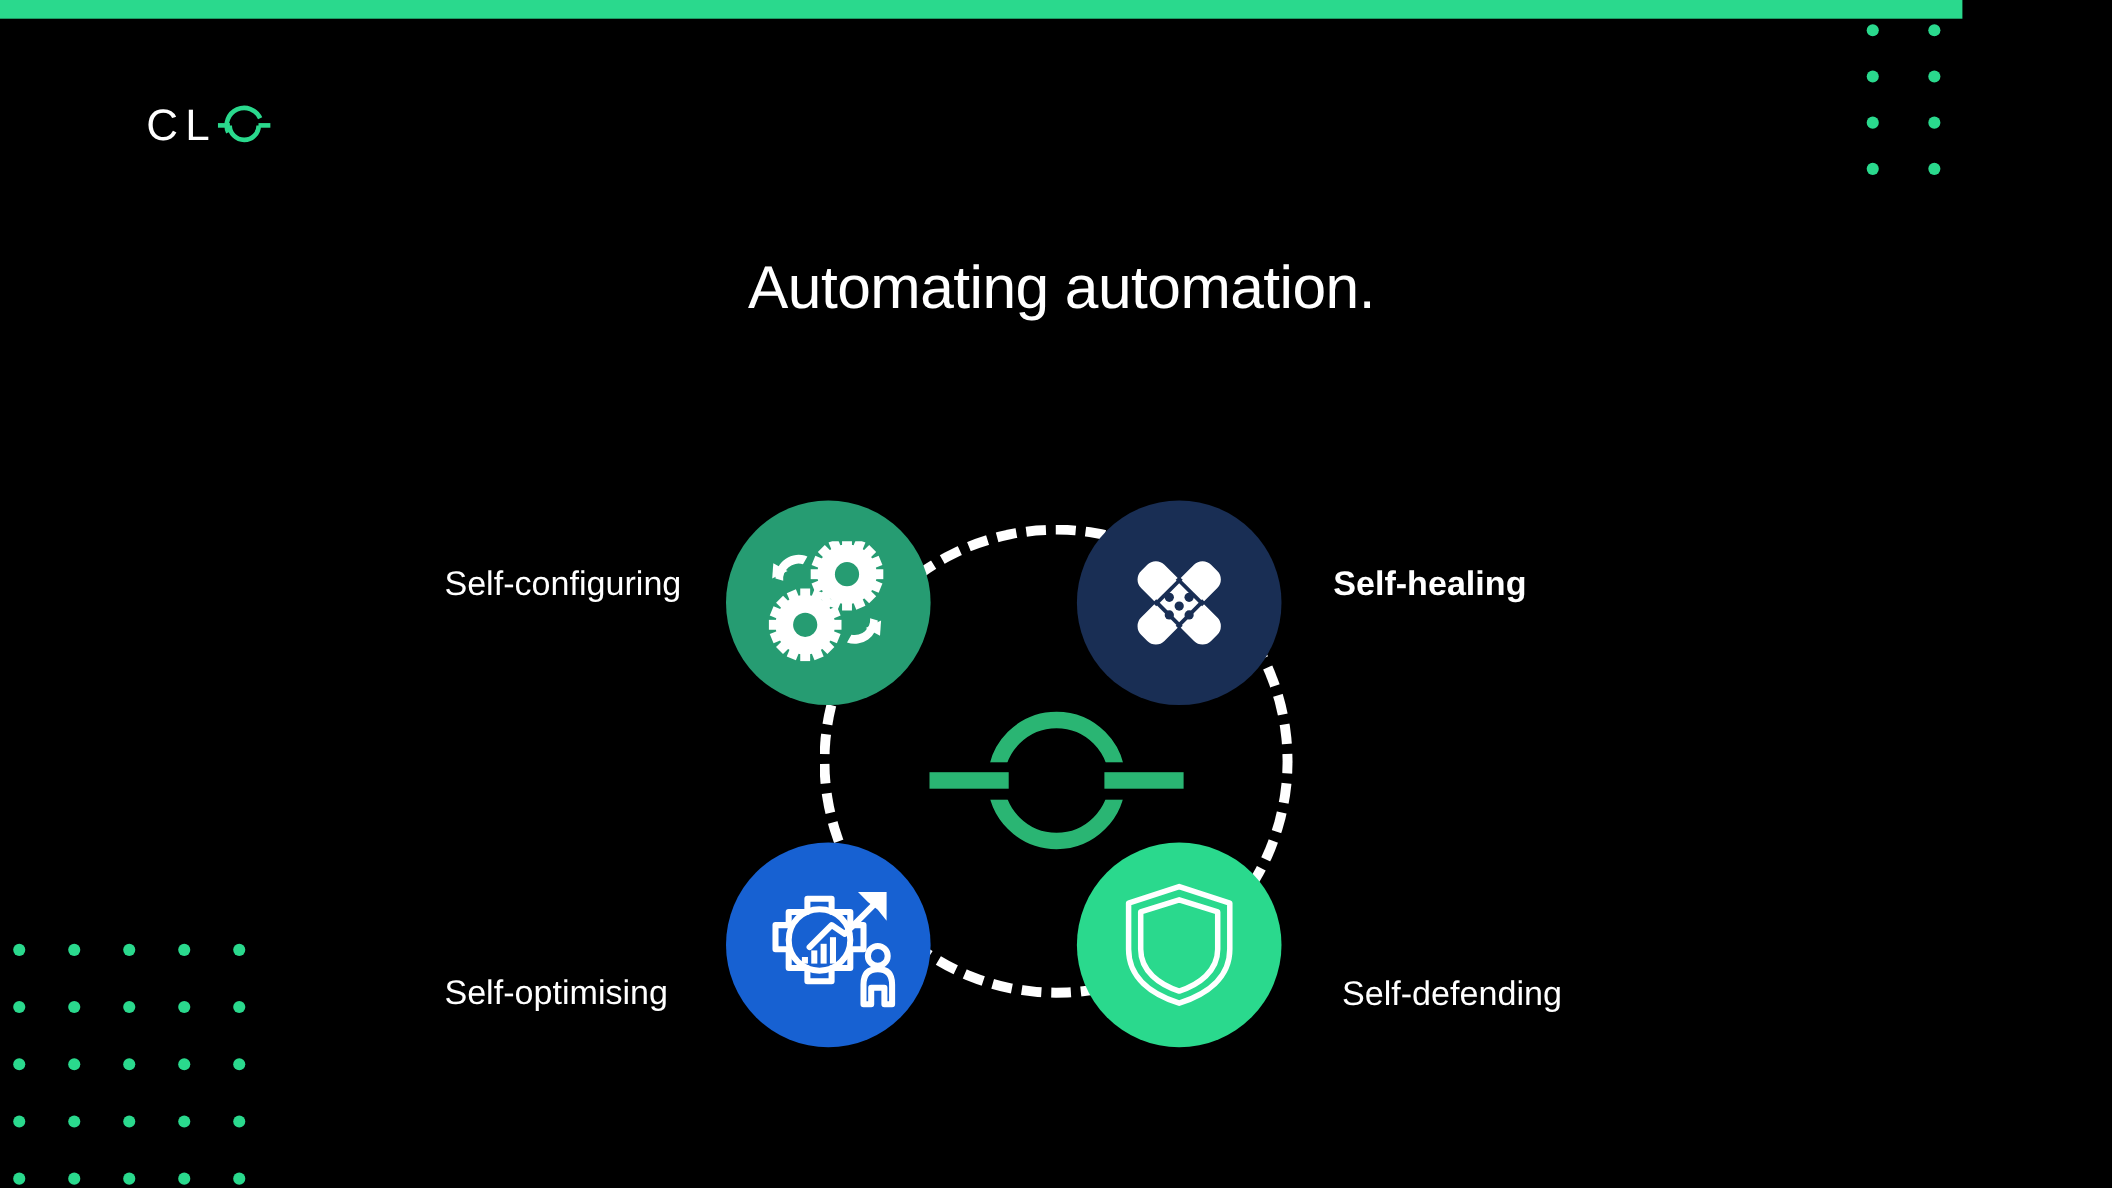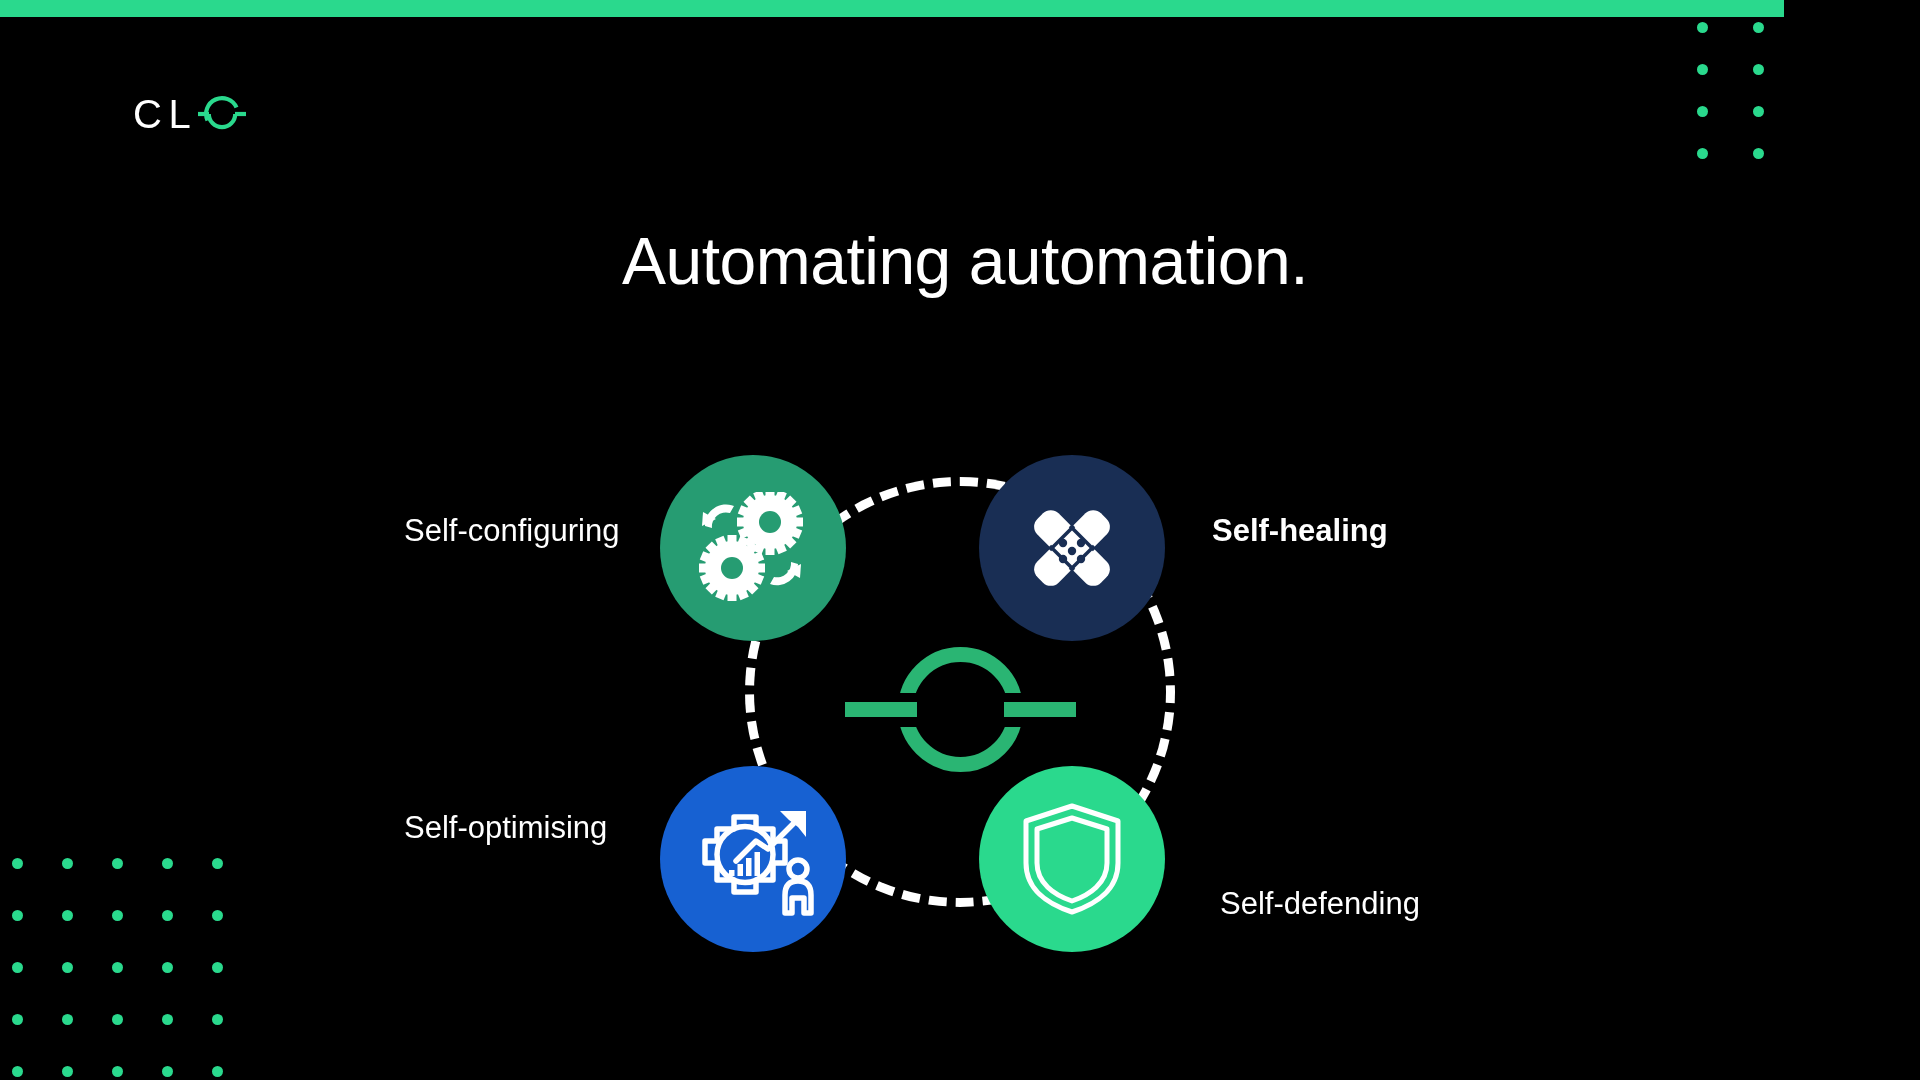--- a/index.html
+++ b/index.html
@@ -63,21 +63,21 @@
 
   
   .heading-block {
     position:absolute;
     top:205px; left:0;
     width:1920px;
     text-align:center;
   }
   .heading-line {
     color:#ffffff;
-    font-size:66px;
+    font-size:55px;
     font-weight:400;
     line-height:112px;
     letter-spacing:-0.5px;
     margin-left:10px;
   }
 
   
   .diagram {
     position:absolute;
     top:455px; left:660px;
@@ -112,21 +112,21 @@
   .node-label {
     position:absolute;
     color:#ffffff;
     font-size:31px;
     font-weight:400;
     line-height:40px;
     white-space:nowrap;
   }
   #label-self-configuring { top:511px; left:404px; text-align:right; }
   #label-self-healing     { top:511px; left:1212px; text-align:left;font-weight:bold; }
-  #label-self-optimising  { top:808px; left:404px; text-align:left; }
+  #label-self-optimising  { top:883px; left:404px; text-align:left; }
   #label-self-defending   { top:884px; left:1220px; text-align:left; }
 </style>
 </head>
 <body>
 
 <div class="slide">
 
   <div class="top-bar" style="background: rgb(42, 217, 141);"></div>
 
   <div class="dot-grid" id="dot-grid-tr">

